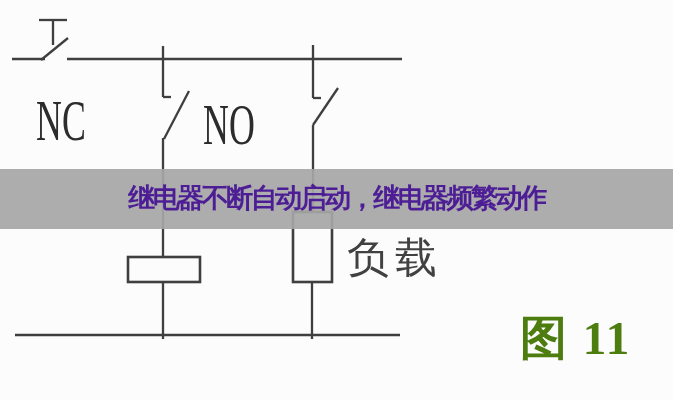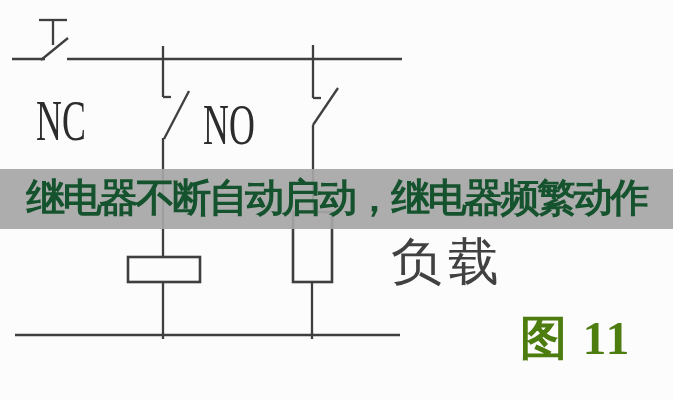--- a/index.html
+++ b/index.html
@@ -14,42 +14,41 @@
   .stage svg{position:absolute;left:0;top:0;z-index:1;}
   .banner{
     position:absolute;left:0;top:169px;width:673px;height:60px;
     background:rgba(166,166,166,0.92);
     z-index:3;
     display:flex;align-items:center;justify-content:center;
   }
   .banner-title{
     font-family:"Liberation Sans", sans-serif;
     font-weight:bold;
-    font-size:39px;
+    font-size:27px;
     letter-spacing:-2.5px;
-    color:#14532d;
+    color:#4c1d95;
     white-space:nowrap;
     transform:translateY(-1px);
   }
   .label{position:absolute;z-index:4;line-height:1;white-space:nowrap;}
   .label-nc{
     left:36px;top:93px;
     font-size:56px;color:#2c2c2c;
     transform:scaleX(0.64);transform-origin:left top;
   }
   .label-no{
     left:203px;top:97px;
     font-size:56px;color:#2c2c2c;
     transform:scaleX(0.64);transform-origin:left top;
   }
   .label-load{
     left:347px;top:237px;
-    font-size:51px;color:#414141;
+    font-size:42px;color:#414141;
     letter-spacing:6px;
-    margin-left:44px;
   }
   .label-fig{
     left:520px;top:315px;
     font-size:47px;font-weight:bold;color:#4d7c0f;
     letter-spacing:2px;
   }
 </style>
 </head>
 <body>
 

